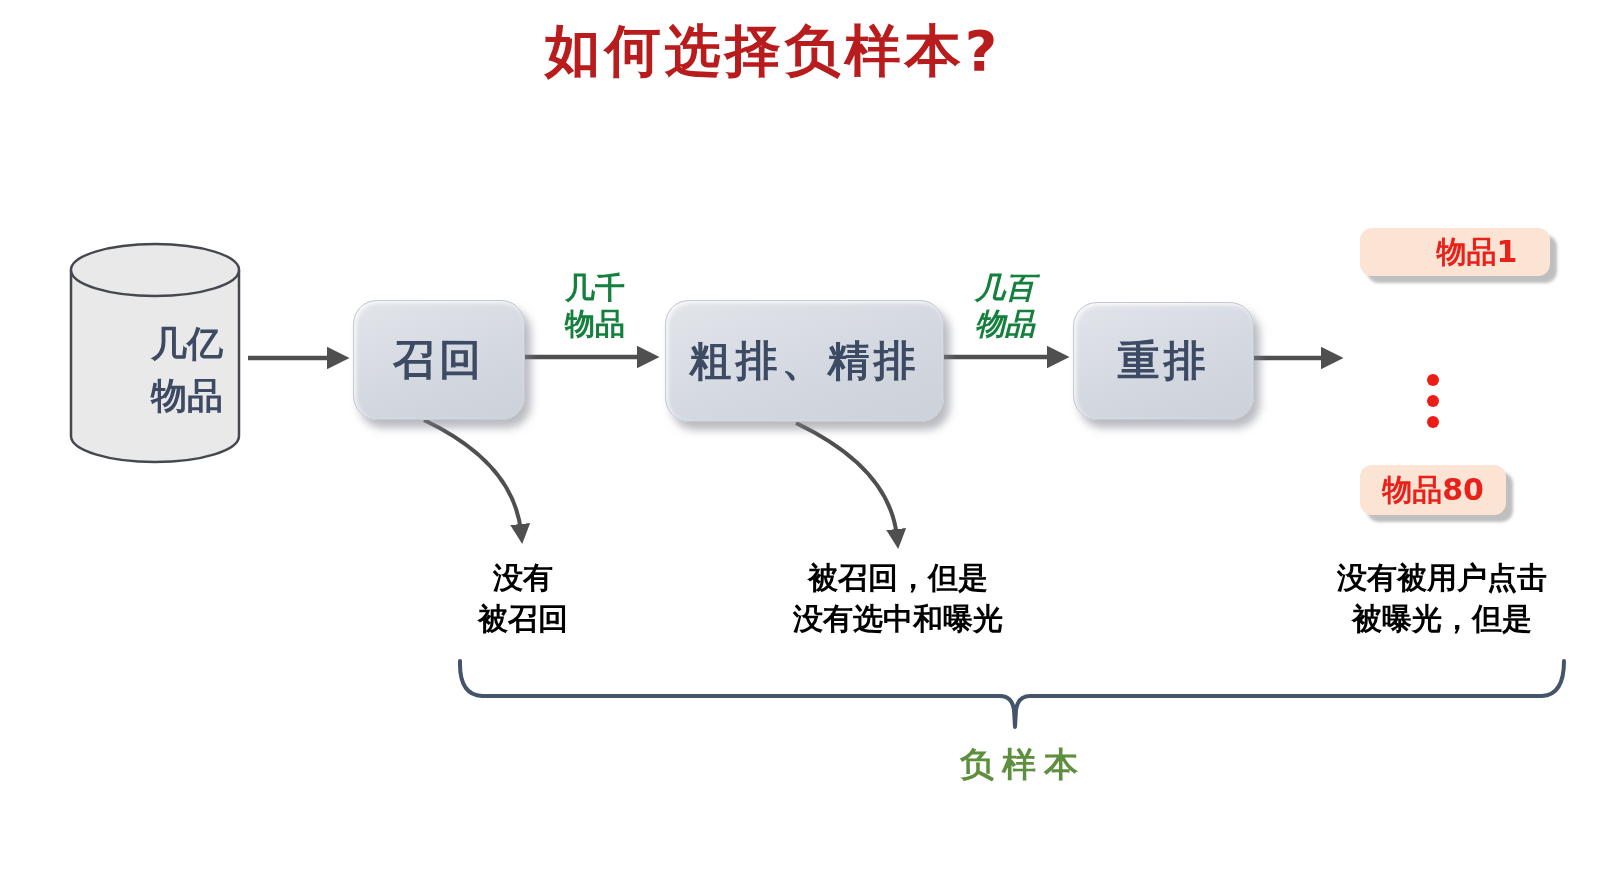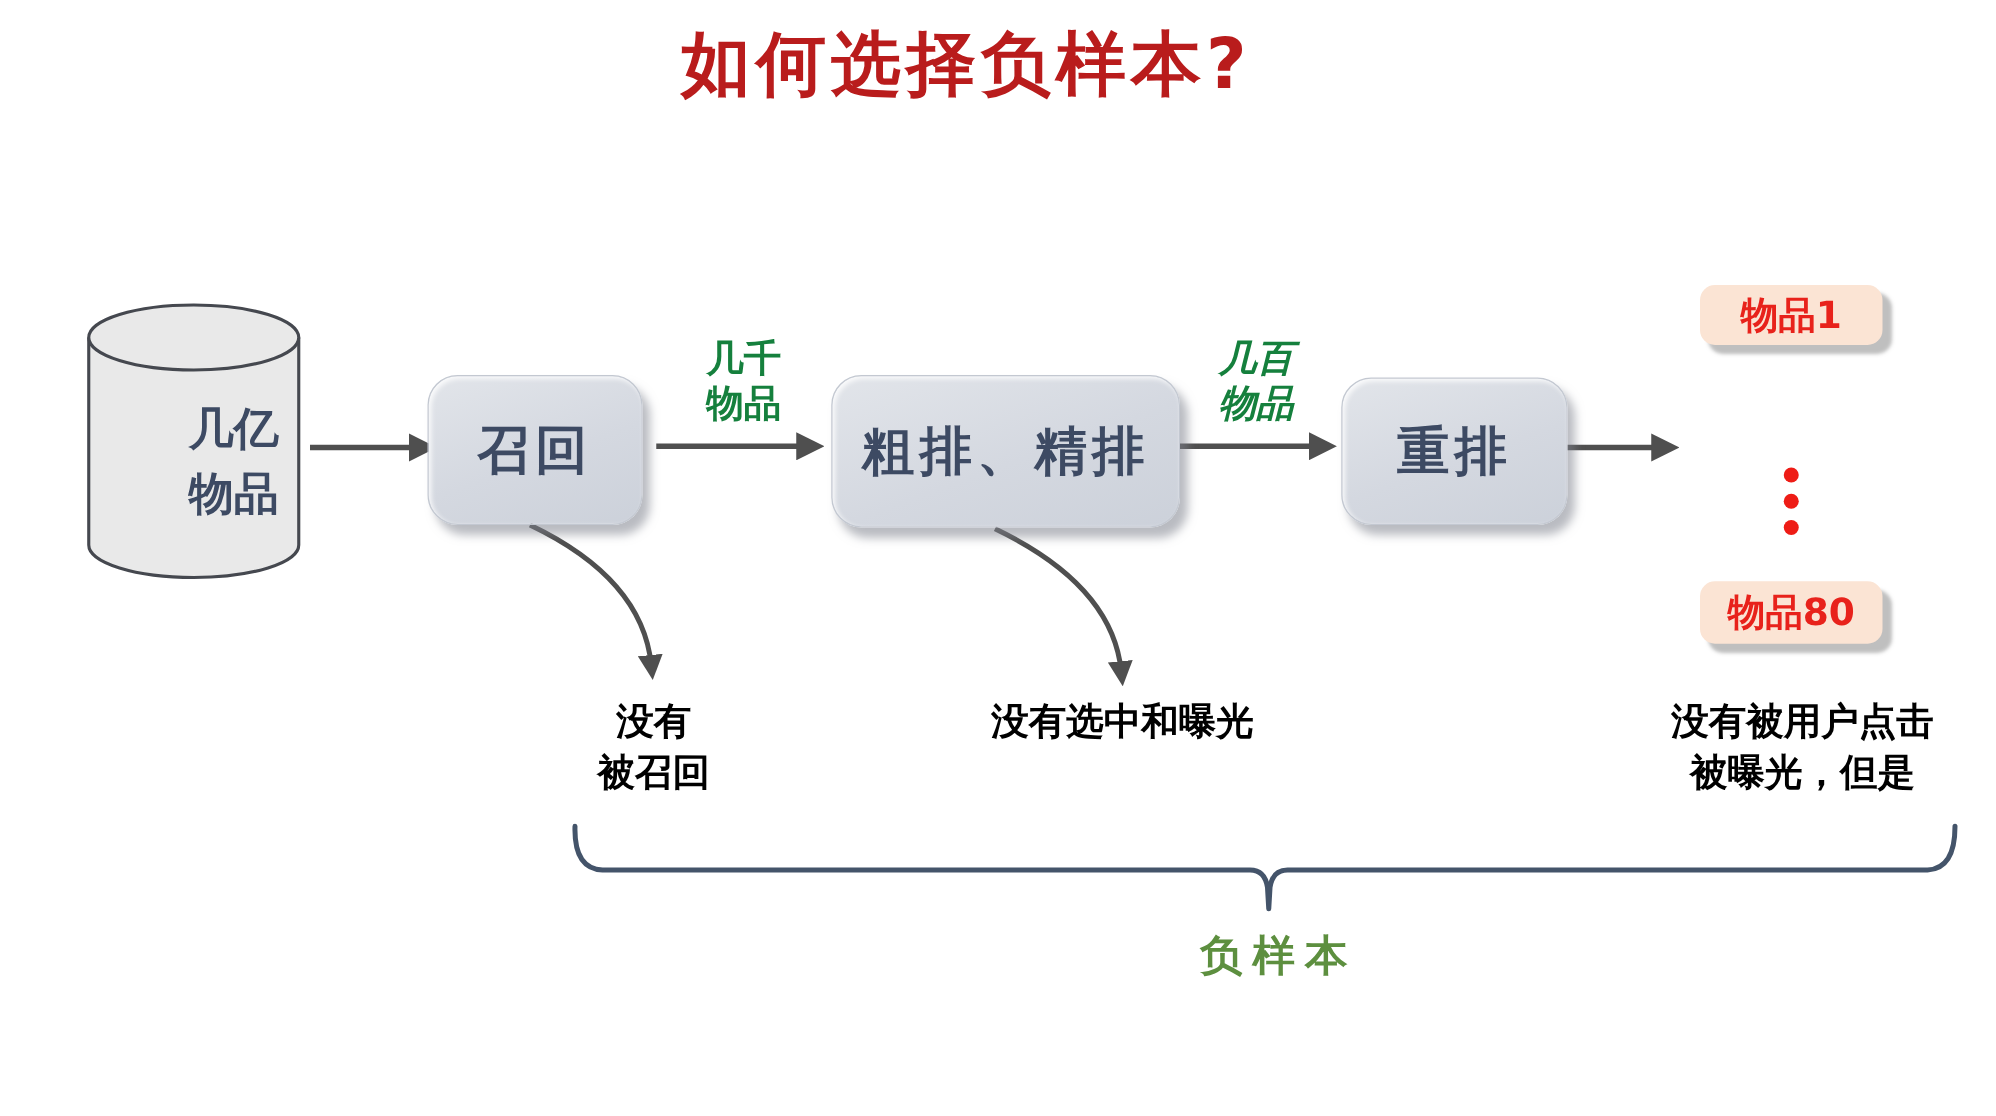--- a/index.html
+++ b/index.html
@@ -13,37 +13,37 @@
   .cyl-wrap{position:absolute;left:69px;top:242px;width:172px;height:232px;}
   .cyl-label{position:absolute;left:0;top:76px;width:172px;text-align:center;
              font-size:36px;font-weight:bold;color:#3d4a63;line-height:52px;padding-left:32px;}
 
   
   .stage{position:absolute;display:flex;align-items:center;justify-content:center;
          background:linear-gradient(160deg,#e2e5ea 0%,#d4d8e0 55%,#ccd1da 100%);
          border:1px solid #c3c8d1;border-radius:24px;
          box-shadow:6px 8px 8px rgba(128,132,142,0.55), inset 2px 2px 4px rgba(255,255,255,0.85);
          font-size:42px;font-weight:bold;color:#3d4a63;letter-spacing:4px;white-space:nowrap;}
-  .stage.recall {left:342px;top:300px;width:170px;height:118px;text-align:right;}
+  .stage.recall {left:353px;top:300px;width:170px;height:118px;text-align:right;}
   .stage.ranking{left:665px;top:300px;width:277px;height:120px;}
   .stage.rerank {left:1073px;top:302px;width:179px;height:116px;}
 
   
   .edge-label{position:absolute;transform:translateX(-50%);text-align:center;
               font-size:30px;font-weight:bold;color:#15803d;line-height:36px;white-space:nowrap;}
   .edge-label.first {left:595px;top:270px;}
   .edge-label.second{left:1005px;top:270px;font-style:italic;}
 
   
   .item{position:absolute;left:1360px;width:146px;height:48px;
         display:flex;align-items:center;justify-content:center;
         background:#fbe4d4;border-radius:12px;
         box-shadow:7px 7px 3px rgba(170,170,170,0.75);
         font-size:30px;font-weight:bold;color:#e8221b;white-space:nowrap;}
-  .item.i1{top:228px;}
+  .item.i1{top:228px;padding-left:44px;}
   .item.i2{top:300px;}
   .item.i3{top:441px;height:50px;margin-top:24px;}
 
   .dots{position:absolute;left:1427px;top:374px;display:flex;flex-direction:column;gap:9px;}
   .dots span{width:12px;height:12px;border-radius:50%;background:#ee1c16;display:block;}
 
   
   .note{position:absolute;transform:translateX(-50%);text-align:center;
         font-size:30px;font-weight:600;color:#000000;line-height:41px;white-space:nowrap;}
   .note.n1{left:523px;top:557px;}
@@ -117,20 +117,21 @@
   </div>
   <div class="item i3">
     <span>物品80</span>
   </div>
 
   <div class="note n1">
     <div>没有</div>
     <div>被召回</div>
   </div>
   <div class="note n2">
+    <div>被召回，但是</div>
     <div>没有选中和曝光</div>
   </div>
   <div class="note n3">
     <div>没有被用户点击</div>
     <div>被曝光，但是</div>
   </div>
 
   <div class="brace-label">负样本</div>
 
 </div>

